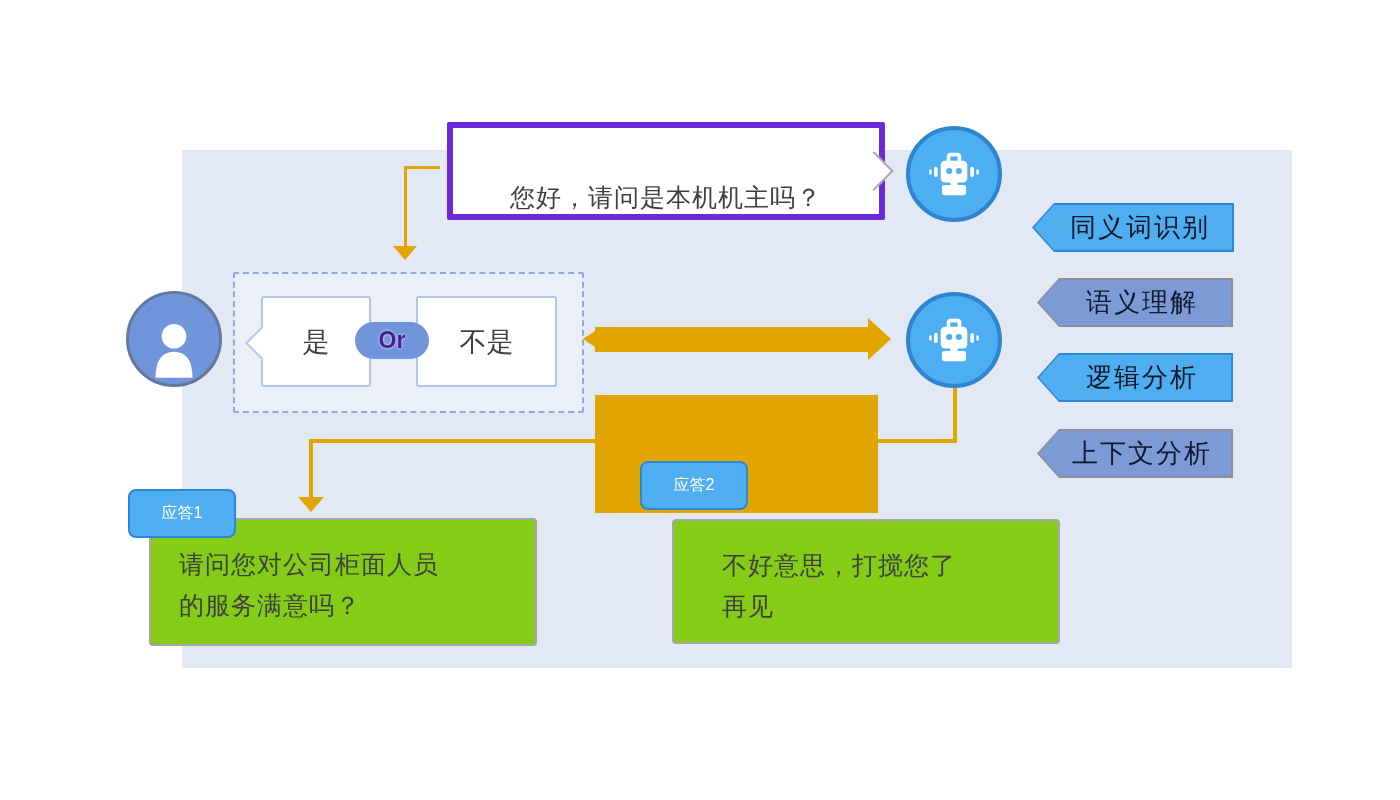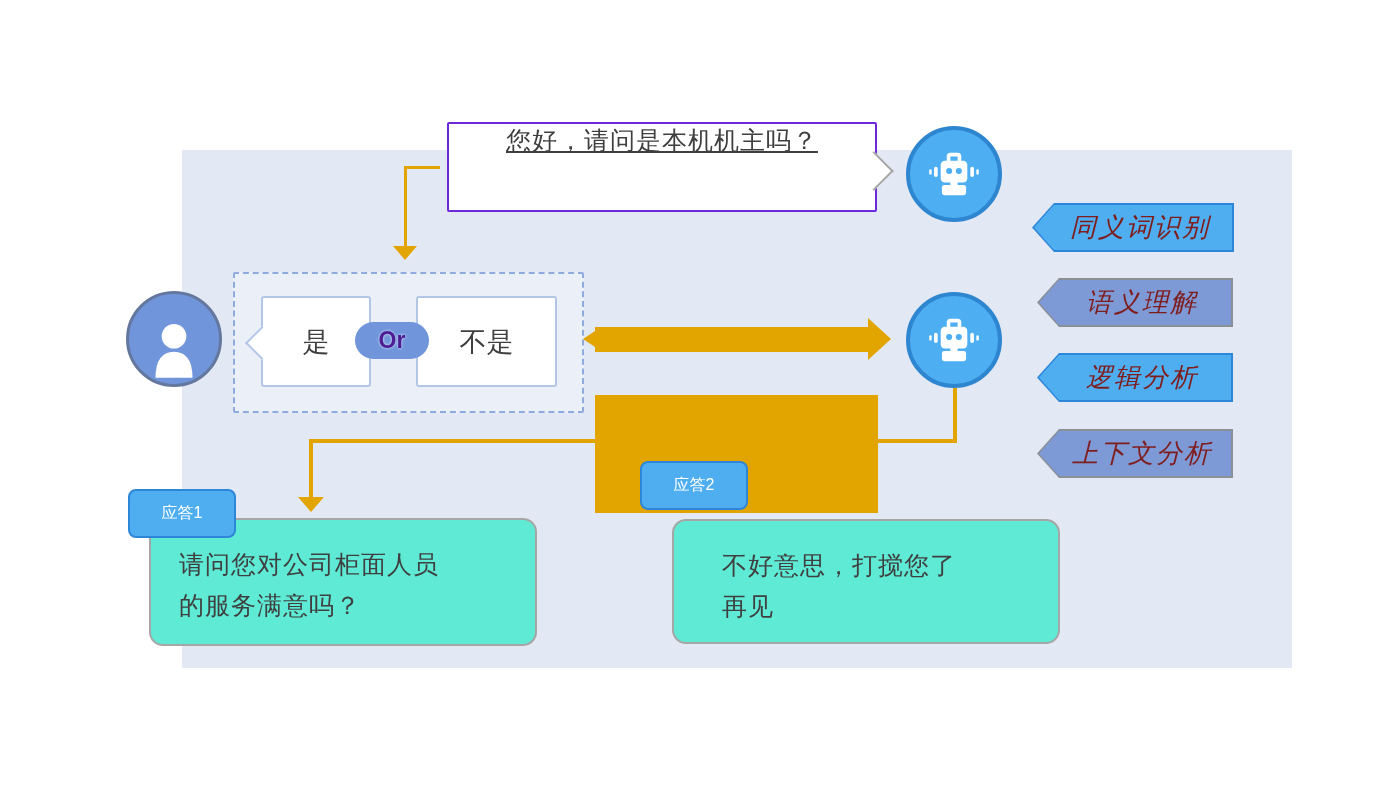--- a/index.html
+++ b/index.html
@@ -4,23 +4,23 @@
 <style>
   html,body{margin:0;padding:0;background:#fff;}
   .stage{position:relative;width:1400px;height:800px;overflow:hidden;
          font-family:"Liberation Sans","DejaVu Sans",sans-serif;color:#3F3F3F;}
   .abs{position:absolute;}
 
   .panel{left:182px;top:150px;width:1110px;height:518px;background:#E3E9F4;}
 
   
   .bubble1{left:447px;top:122px;width:426px;height:86px;background:#fff;
-           border:2px solid #6d28d9;border-radius:2px;z-index:4;
-           display:flex;align-items:flex-start;justify-content:center;
-           font-size:25px;letter-spacing:1px;text-decoration:underline;}
+           border:6px solid #6d28d9;border-radius:2px;z-index:4;
+           display:flex;align-items:flex-end;justify-content:center;
+           font-size:25px;letter-spacing:1px;}
   .tail-r{left:860px;top:157px;width:26px;height:26px;background:#fff;
           transform:rotate(45deg);border-top:2px solid #A6A6A6;border-right:2px solid #A6A6A6;z-index:5;}
 
   
   .bot-circle{width:96px;height:96px;border-radius:50%;background:#4DAFF2;
               border:4px solid #2E86D0;box-sizing:border-box;z-index:6;
               display:flex;align-items:center;justify-content:center;}
   .bot1{left:906px;top:126px;}
   .bot2{left:906px;top:292px;}
 
@@ -60,35 +60,35 @@
            display:flex;align-items:center;justify-content:center;color:#4c1d95;font-weight:bold;
            font-size:23px;text-shadow:0 0 3px rgba(255,255,255,.8);}
 
   
   .feat{height:49px;z-index:4;}
   .feat .shape{position:absolute;inset:0;
         clip-path:polygon(22px 0,100% 0,100% 100%,22px 100%,0 50%);}
   .feat .fill{position:absolute;inset:2px;
         clip-path:polygon(20px 0,100% 0,100% 100%,20px 100%,0 50%);
         display:flex;align-items:center;justify-content:center;padding-left:14px;
-        color:#7f1d1d;font-size:26px;letter-spacing:2px;font-style:italic;}
+        color:#0f172a;font-size:26px;letter-spacing:2px;}
   .feat-light .shape{background:#2E86D8;} .feat-light .fill{background:#4FAEF0;}
   .feat-dark  .shape{background:#8A9096;} .feat-dark  .fill{background:#7D99D6;}
   .feat1{left:1032px;top:203px;width:202px;}
   .feat2{left:1037px;top:278px;width:196px;}
   .feat3{left:1037px;top:353px;width:196px;}
   .feat4{left:1037px;top:429px;width:196px;}
 
   
   .resp-tag{width:108px;height:49px;background:#4FAEF0;border:2px solid #2E86D8;border-radius:8px;
             box-sizing:border-box;z-index:7;display:flex;align-items:center;justify-content:center;
             color:#fff;font-size:16px;}
   .resp1-tag{left:128px;top:489px;}
   .resp2-tag{left:640px;top:461px;justify-content:center;}
-  .resp-box{background:#5eead4;border:2px solid #A6A6A6;border-radius:14px;box-sizing:border-box;z-index:4;
+  .resp-box{background:#84cc16;border:2px solid #A6A6A6;border-radius:4px;box-sizing:border-box;z-index:4;
             font-size:25px;line-height:41px;letter-spacing:1px;}
   .resp1-box{left:149px;top:518px;width:388px;height:128px;padding:24px 10px 0 28px;}
   .resp2-box{left:672px;top:519px;width:388px;height:125px;padding:24px 10px 12px 48px;}
 
   .icon-svg{width:58px;height:58px;}
   .user-svg{width:74px;height:74px;}
 </style>
 </head>
 <body>
 

